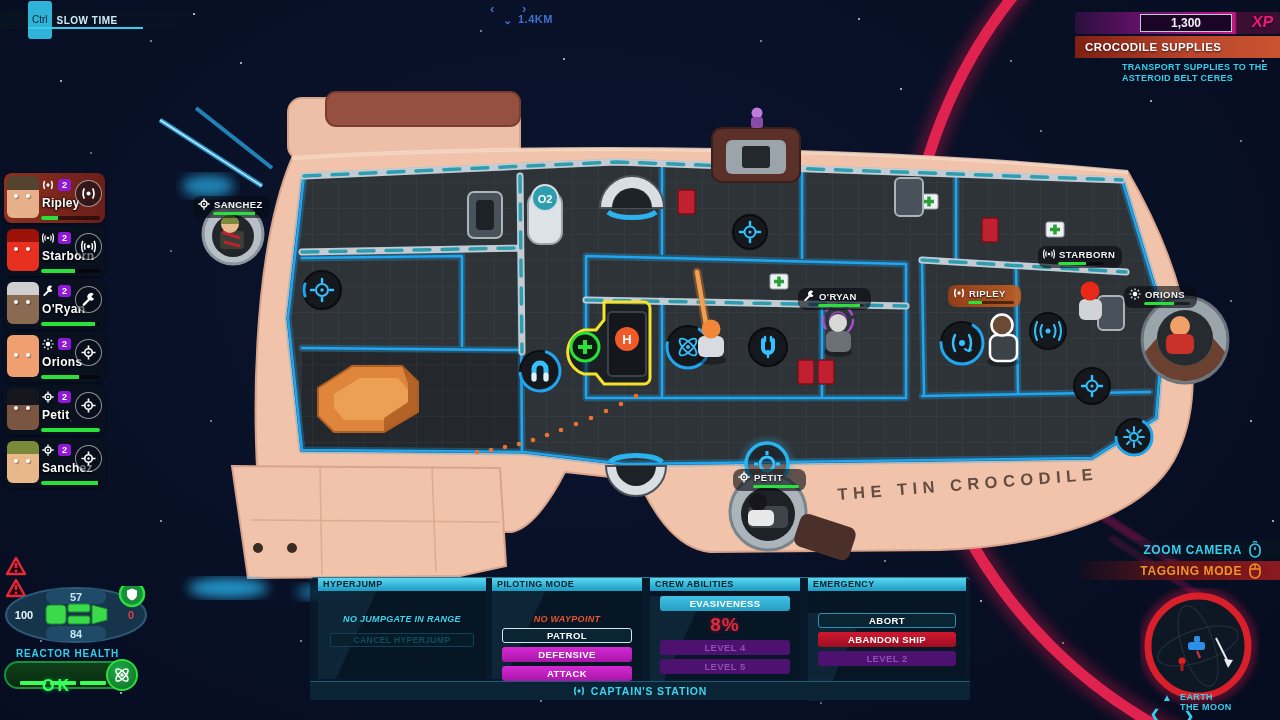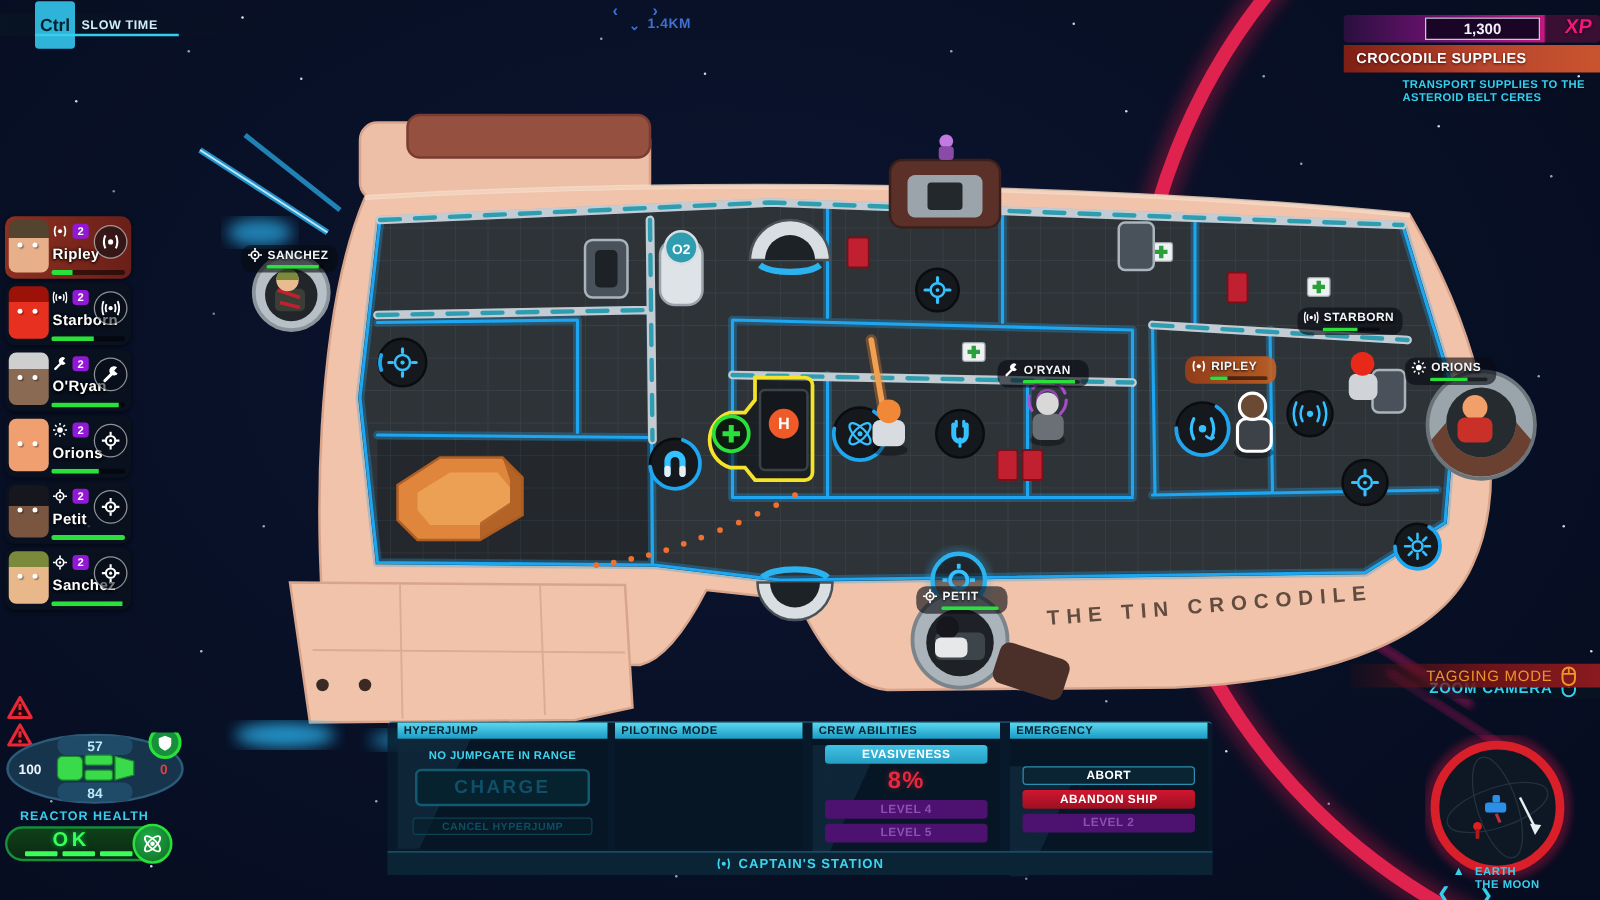--- a/index.html
+++ b/index.html
@@ -16,21 +16,21 @@
     480px 30px #8fa4c8,563px 58px #cfd8ea,760px 40px #8fa4c8,858px 18px #cfd8ea,1010px 60px #8fa4c8,
     1150px 100px #cfd8ea,1240px 140px #8fa4c8,1262px 60px #cfd8ea,1198px 30px #8fa4c8,900px 88px #cfd8ea,
     1040px 130px #8fa4c8,170px 250px #6f84a8,210px 420px #8fa4c8,660px 620px #8fa4c8,980px 600px #cfd8ea,
     1062px 642px #8fa4c8,1250px 420px #cfd8ea,1230px 300px #8fa4c8,1272px 520px #cfd8ea,420px 600px #6f84a8,
     300px 640px #8fa4c8,540px 700px #8fa4c8,820px 702px #6f84a8,193px 13px #ffffff,1092px 22px #ffffff,
     1005px 247px #ffffff,884px 560px #8fa4c8;}
 
   
   .time-row{position:absolute;left:0;height:18px;display:flex;align-items:center;gap:5px;
     padding-left:28px;width:215px;background:linear-gradient(90deg,rgba(8,20,34,.92) 0%,rgba(8,20,34,0) 100%);}
-  .key-badge{background:#2fb3d9;color:#06222f;font-size:14px;font-weight:700;border-radius:3px;
+  .key-badge{background:#2fb3d9;color:#06222f;font-size:10px;font-weight:400;border-radius:3px;
     padding:14px 4px;line-height:10px;}
   .time-label{color:#cfeef8;font-size:10px;font-weight:800;letter-spacing:.5px;}
   .time-label.dim{color:#2e7a99;}
   .slow-underline{position:absolute;left:28px;top:27px;width:115px;height:2px;background:#35cfee;}
   .lock{width:9px;height:7px;border:1.5px solid #2e7a99;border-radius:2px;position:relative;margin-left:2px;}
   .lock:before{content:"";position:absolute;left:1px;top:-5px;width:5px;height:5px;border:1.5px solid #2e7a99;
     border-bottom:none;border-radius:4px 4px 0 0;}
 
   
   .dist{color:#3f6fd0;font-weight:800;}
@@ -79,36 +79,36 @@
     letter-spacing:.4px;text-shadow:0 1px 2px #000;}
   .ship-label .bar{margin:2px 0 0 15px;height:3px;width:46px;background:rgba(0,0,0,.55);border-radius:2px;overflow:hidden;}
   .ship-label .bar i{display:block;height:100%;background:#2ae03a;}
   .ship-label.selected{background:linear-gradient(90deg,rgba(155,62,22,.9),rgba(196,96,34,.9));}
 
   
   .warn{position:absolute;left:5px;width:22px;height:20px;}
   #reactor-label{left:16px;top:648px;color:#35cfee;font-size:10px;font-weight:800;letter-spacing:.8px;}
   #reactor-bar{left:4px;top:661px;width:132px;height:28px;border-radius:14px;
     background:linear-gradient(180deg,#0f4018,#0a2a12);border:2px solid #17903a;}
-  #reactor-ok{position:absolute;left:0;right:26px;top:1px;text-align:center;color:#3aff5a;font-size:16px;
+  #reactor-ok{position:absolute;left:0;right:26px;top:14px;text-align:center;color:#3aff5a;font-size:16px;
     font-weight:800;letter-spacing:3px;text-shadow:0 0 4px #0a4;}
   .rseg{position:absolute;top:18px;height:4px;width:26px;background:#3aff5a;border-radius:1px;}
   #reactor-atom{position:absolute;right:-4px;top:-4px;width:32px;height:32px;border-radius:50%;
     background:radial-gradient(circle at 40% 35%,#1fae48,#0e6a22);border:2px solid #2ae03a;
     display:flex;align-items:center;justify-content:center;}
 
   
   #panel{left:310px;top:577px;width:660px;height:123px;background:rgba(8,28,44,.78);
     border-top:1px solid #2a7a9a;border-radius:4px 4px 0 0;}
   .section{position:absolute;top:0;height:101px;background:rgba(6,22,36,.85);}
   .sec-head{height:13px;background:linear-gradient(180deg,#5ad8f0,#1b9ac4);color:#05222f;
     font-size:9px;font-weight:800;letter-spacing:.4px;line-height:13px;padding-left:5px;}
   .sec-body{position:relative;height:88px;
     background:linear-gradient(115deg,rgba(40,80,110,.25) 0 28%,rgba(6,22,36,0) 28%);}
-  .status-line{text-align:center;font-size:9px;font-weight:800;letter-spacing:.3px;padding-top:8px;}
+  .status-line{text-align:center;font-size:9px;font-weight:800;letter-spacing:.3px;padding-top:23px;font-style:italic;}
   .btn{display:block;margin:4px 10px 0;height:15px;border-radius:3px;
     font-size:9.5px;font-weight:800;line-height:15px;letter-spacing:.4px;color:#fff;
     font-family:"Liberation Sans",sans-serif;width:calc(100% - 20px);padding:0;border:none;cursor:pointer;}
   .btn-outline{background:#0a2433;border:1.5px solid #cfe8f2;line-height:12px;}
   .btn-cyanline{background:#0a2433;border:1.5px solid #2b8fb0;line-height:12px;}
   .btn-magenta{background:linear-gradient(180deg,#d428d4,#a816a8);}
   .btn-red{background:linear-gradient(180deg,#d01830,#9c0e22);}
   .btn-purple{background:#4d1170;color:#8d4fb5;}
   .btn-lightblue{background:linear-gradient(180deg,#41c2e4,#249ec4);}
   .btn-charge{margin:6px 14px 0;height:30px;background:#07222f;border:2px solid #125a72;border-radius:5px;
@@ -119,22 +119,22 @@
     text-shadow:0 0 5px rgba(230,30,60,.45);}
   #panel-footer{position:absolute;left:0;right:0;bottom:0;height:19px;background:#0a2435;
     border-top:1px solid #1f5a75;display:flex;align-items:center;justify-content:center;gap:6px;
     color:#3fd4ee;font-size:10.5px;font-weight:800;letter-spacing:.8px;}
 
   
   .cam-row{position:absolute;left:1080px;width:200px;height:19px;display:flex;align-items:center;
     justify-content:flex-end;gap:6px;padding-right:38px;}
   #zoom-row{top:540px;background:linear-gradient(90deg,rgba(8,20,32,0),rgba(8,20,32,.75) 60%);
     color:#35cfee;font-size:12px;font-weight:800;letter-spacing:.6px;}
-  #tag-row{top:531px;background:linear-gradient(90deg,rgba(60,10,14,.15),#6a1418 55%,#8a1a20);
-    color:#f09428;font-size:12px;font-weight:400;letter-spacing:.6px;}
+  #tag-row{top:561px;background:linear-gradient(90deg,rgba(60,10,14,.15),#6a1418 55%,#8a1a20);
+    color:#f09428;font-size:12px;font-weight:700;letter-spacing:.6px;}
 
   
   #nav-label{left:1180px;top:692px;color:#35cfee;font-size:9px;font-weight:700;line-height:10px;letter-spacing:.4px;}
   .nav-chev{position:absolute;color:#35cfee;font-size:12px;font-weight:800;}
 </style>
 </head>
 <body>
 
 <div id="stage">
   <div id="stars"></div>
@@ -701,27 +701,32 @@
         </svg>
     </div>
   </div>
 
   <div id="panel" class="abs">
 
     <div class="section" style="left:8px;width:168px">
       <div class="sec-head">HYPERJUMP</div>
       <div class="sec-body">
         <div class="status-line" style="color:#3fd4ee">NO JUMPGATE IN RANGE</div>
-        <button class="btn btn-charge">CHARGE</button>
         <button class="btn btn-cancel">CANCEL HYPERJUMP</button>
       </div>
     </div>
 
     <div class="section" style="left:182px;width:150px">
       <div class="sec-head">PILOTING MODE</div>
+      <div class="sec-body">
+        <div class="status-line" style="color:#e85430">NO WAYPOINT</div>
+        <button class="btn btn-outline">PATROL</button>
+        <button class="btn btn-magenta">DEFENSIVE</button>
+        <button class="btn btn-magenta">ATTACK</button>
+      </div>
     </div>
 
     <div class="section" style="left:340px;width:150px">
       <div class="sec-head">CREW ABILITIES</div>
       <div class="sec-body">
         <button class="btn btn-lightblue" style="margin-top:5px">EVASIVENESS</button>
         <div class="pct">8%</div>
         <button class="btn btn-purple">LEVEL 4</button>
         <button class="btn btn-purple">LEVEL 5</button>
       </div>

